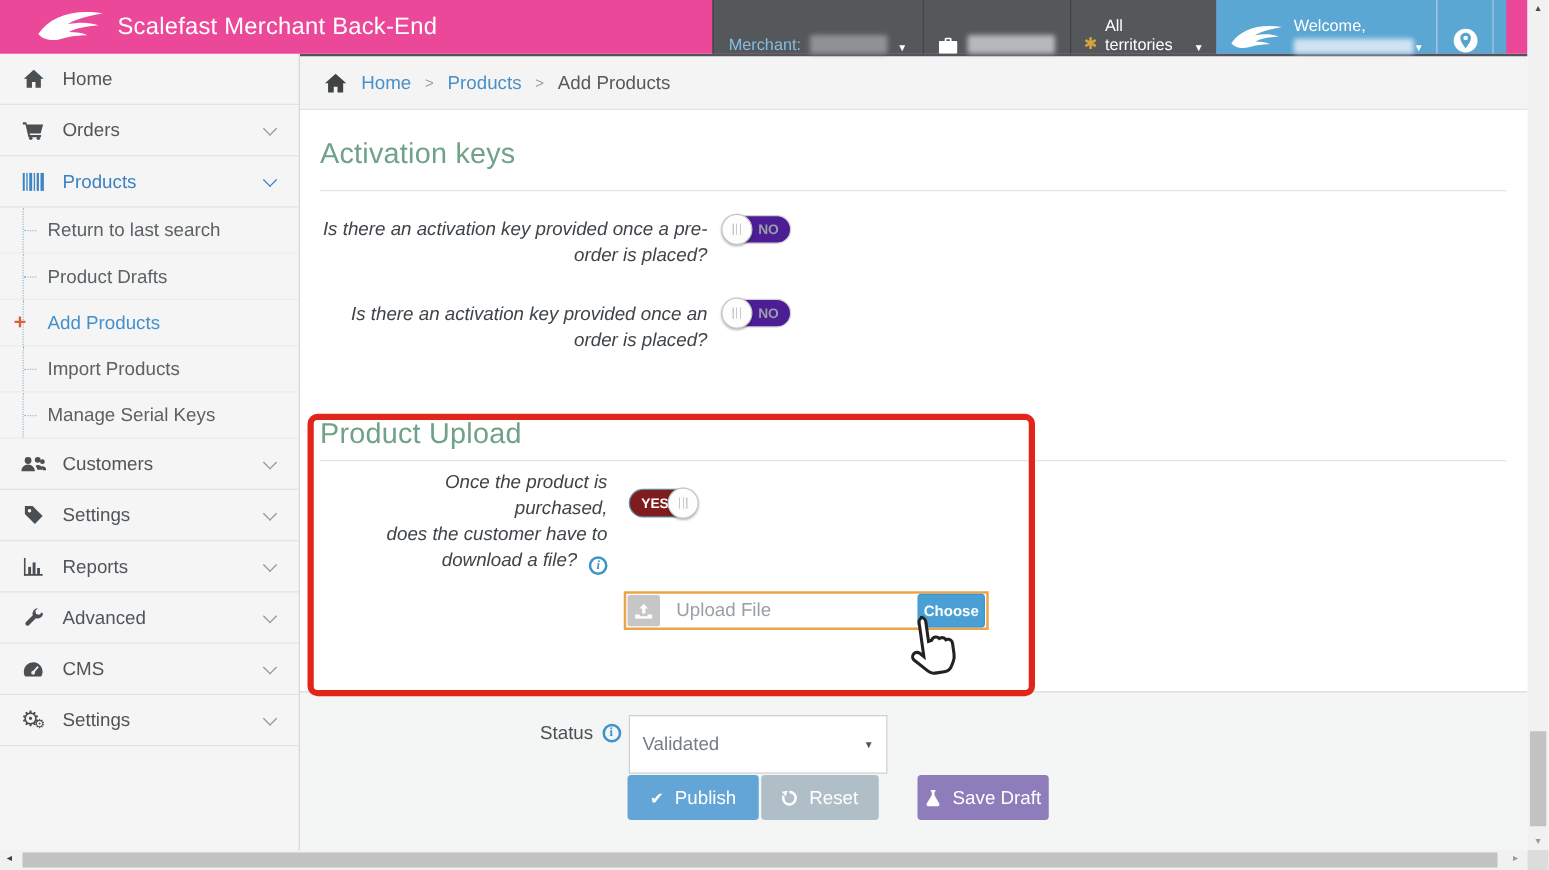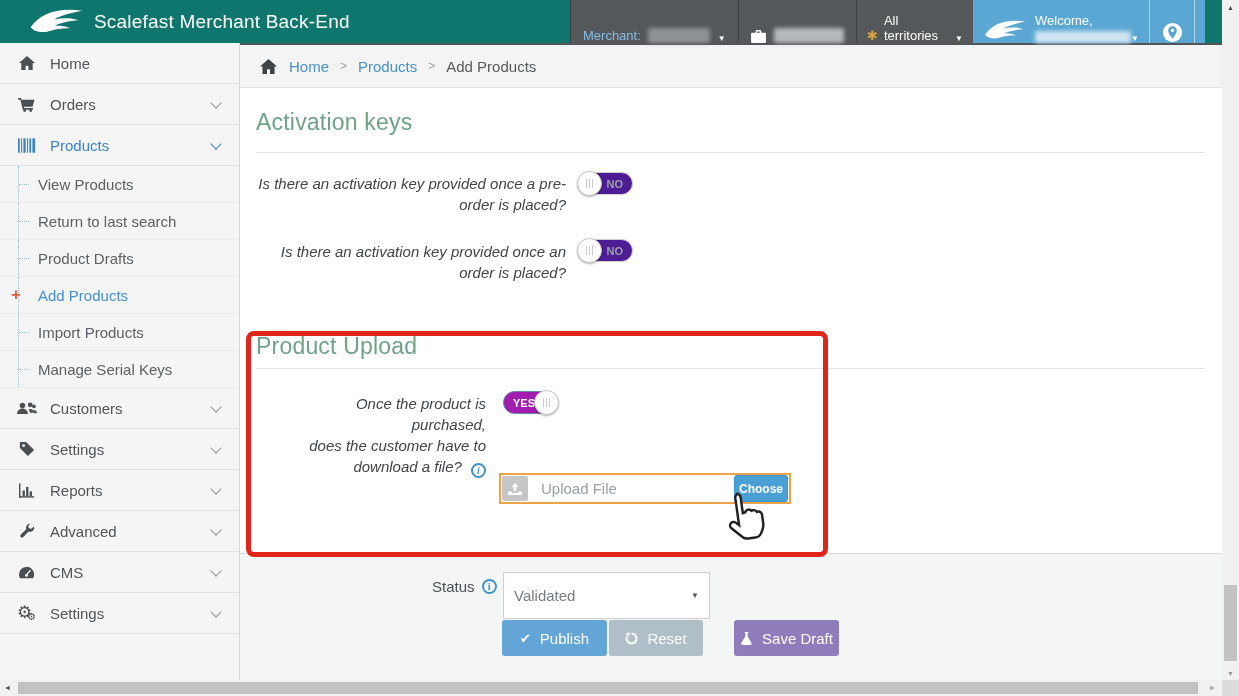--- a/index.html
+++ b/index.html
@@ -1,21 +1,21 @@
 <!DOCTYPE html>
 <html><head>
 <meta charset="utf-8">
 <style>
   html,body{margin:0;padding:0;}
   body{width:1239px;height:696px;position:relative;overflow:hidden;background:#fff;
        font-family:"Liberation Sans","DejaVu Sans",sans-serif;}
   svg{display:block}
 
   
-  .header{position:absolute;left:0;top:0;width:1222px;height:43px;background:#0f766e;
+  .header{position:absolute;left:0;top:0;width:1222px;height:43px;background:#ec4899;
           display:flex;align-items:center;z-index:3;}
   .logo{margin-left:28px}
   .app-title{color:#fff;font-size:19px;margin-left:10px;letter-spacing:.2px;}
   .header-right{position:absolute;right:17px;top:0;height:43px;display:flex;}
   .hpanel{height:43px;display:flex;align-items:flex-end;box-sizing:border-box;}
   .hp-dark{background:#54585a;border-left:1px solid #3e4144;}
   .hp-blue{background:#5aa7d3;}
   .merchant-label{color:#85bee2;font-size:13px;}
   .hdr-text{color:#fff;font-size:13px;}
   .blur-box{border-radius:2px;filter:blur(2px);}
@@ -53,21 +53,21 @@
   .crumb-cur{color:#555a5e;}
   .crumb-sep{font-size:12px;color:#9aa0a4;}
   .crumb-home{color:#3f4346;}
 
   .sec-title{position:absolute;left:16px;font-size:23px;font-weight:400;color:#6fa287;letter-spacing:.2px;}
   .hr{position:absolute;left:16px;right:17px;border-top:1px solid #e3e7e4;height:0;}
   .q-label{position:absolute;text-align:right;font-size:15px;color:#3f4449;line-height:21px;font-style:italic;}
 
   .toggle{position:absolute;width:55px;height:23px;border-radius:12px;box-sizing:border-box;cursor:pointer;}
   .toggle.no{background:#4c1d95;border:1px solid #d2d2d2;}
-  .toggle.yes{background:#a21caf;border:1px solid #64899f;}
+  .toggle.yes{background:#7f1d1d;border:1px solid #64899f;}
   .toggle .txt{position:absolute;font-size:11px;font-weight:bold;top:5px;}
   .toggle.no .txt{right:9px;color:#9aa1a6;}
   .toggle.yes .txt{left:9px;color:#fff;}
   .knob{position:absolute;top:-2px;width:25px;height:25px;border-radius:50%;background:#fdfdfd;
         border:1px solid #c6c6c6;box-sizing:border-box;box-shadow:0 1px 2px rgba(0,0,0,.3);}
   .toggle.no .knob{left:-2px;}
   .toggle.yes .knob{right:-2px;}
   .knob::after{content:"";position:absolute;left:8px;top:7px;width:7px;height:9px;
         background:repeating-linear-gradient(90deg,#c9c9c9 0 1px,transparent 1px 3px);}
 
@@ -200,23 +200,20 @@
             <rect x="10" width="1.2" height="16"></rect>
             <rect x="12.6" width="2" height="16"></rect>
             <rect x="16" width="3" height="16"></rect>
           </g>
         </svg>
     </span>
     <span>Products</span>
     <span class="chev"></span>
   </div>
   <div class="nav-sub">
-    <span>View Products</span>
-  </div>
-  <div class="nav-sub">
     <span>Return to last search</span>
   </div>
   <div class="nav-sub">
     <span>Product Drafts</span>
   </div>
   <div class="nav-sub current">
     <span class="plus-ic">+</span>
     <span>Add Products</span>
   </div>
   <div class="nav-sub">
@@ -328,21 +325,21 @@
     <span>order is placed?</span>
   </div>
   <div class="toggle no" style="left:338px;top:196px;">
     <span class="knob"></span>
     <span class="txt">NO</span>
   </div>
 
   <div class="sec-title" style="top:290px;">Product Upload</div>
   <div class="hr" style="top:325px;"></div>
 
-  <div class="q-label" style="left:40px;width:206px;top:350px;">
+  <div class="q-label" style="left:40px;width:206px;top:332px;">
     <span>Once the product is purchased,</span><br>
     <span>does the customer have to</span><br>
     <span>download a file?</span>
     <span class="info" style="margin-left:5px;">i</span>
   </div>
   <div class="toggle yes" style="left:263px;top:348px;">
     <span class="txt">YES</span>
     <span class="knob"></span>
   </div>
 

